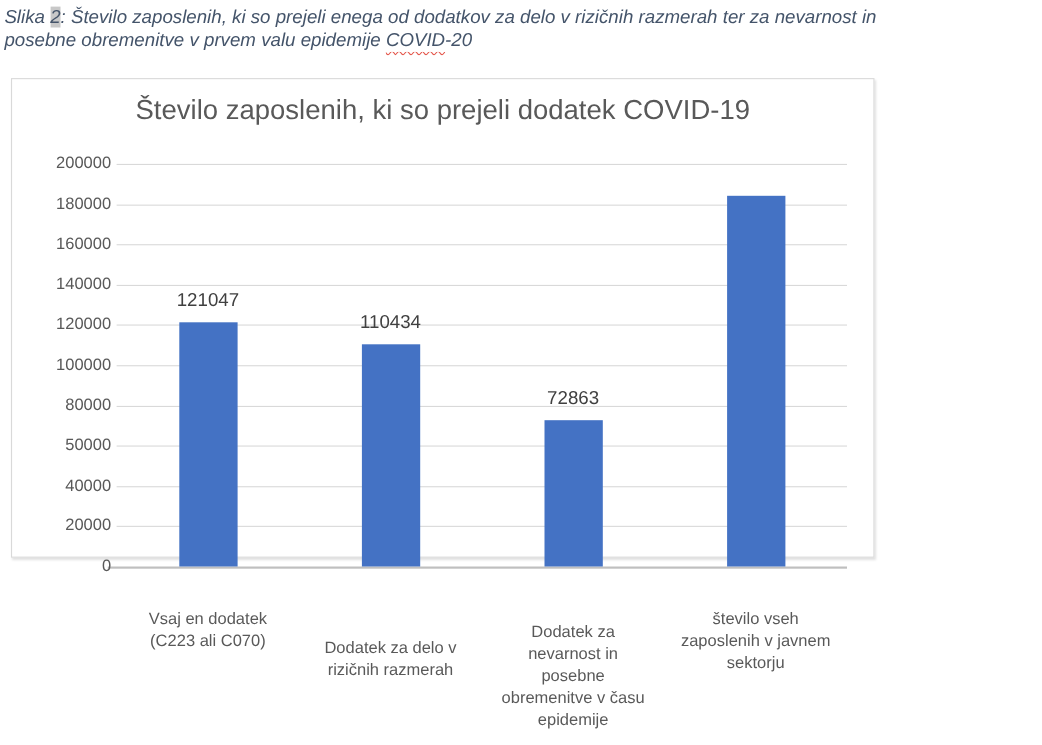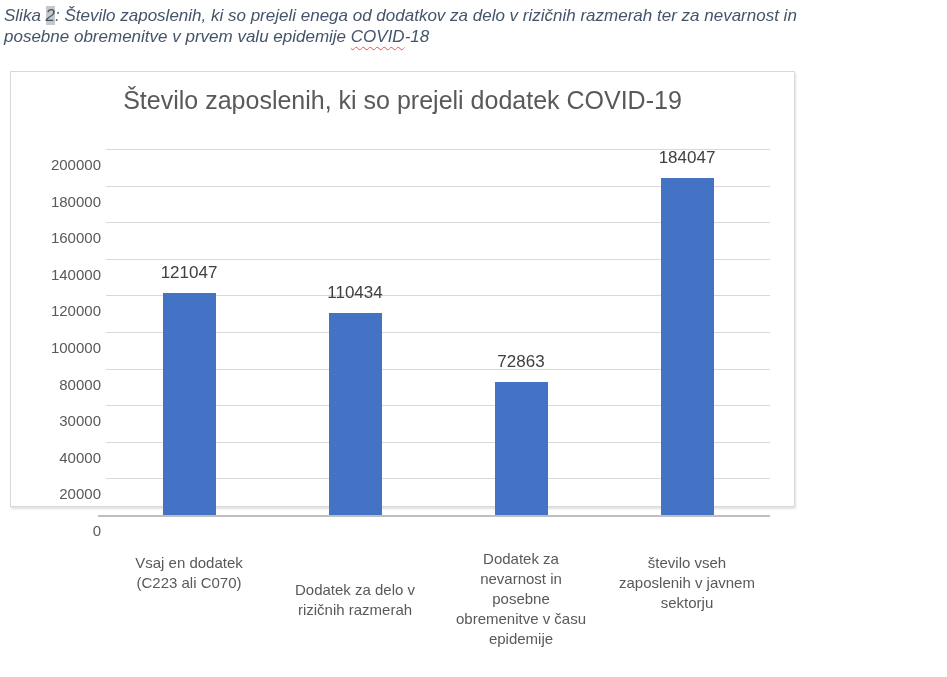--- a/index.html
+++ b/index.html
@@ -43,50 +43,50 @@
   }
   .chart-title{
     position:absolute;top:14px;left:0;width:100%;text-align:center;
     font-size:25px;font-weight:400;color:var(--title-text);
   }
   .plot{position:absolute;left:0;top:0;width:100%;height:100%;}
   .gridline{position:absolute;height:1px;background:var(--gridline);}
   .axis-line{position:absolute;height:2px;background:var(--axis-line);}
   .ytick{
     position:absolute;width:88px;left:2px;text-align:right;
-    font-size:15px;color:var(--axis-text);line-height:18px;margin-top:16px;
+    font-size:15px;color:var(--axis-text);line-height:18px;
   }
   .bar{position:absolute;background:var(--bar);}
   .datalabel{
     position:absolute;width:166px;text-align:center;
     font-size:17px;color:var(--data-label-text);line-height:20px;
   }
   .catlabel{
     position:absolute;width:166px;text-align:center;
     font-size:15px;color:var(--axis-text);line-height:20px;margin-top:22px;
   }
 </style>
 </head>
 <body>
 
 <div class="page">
 
-  <p class="caption"><span>Slika </span><span class="field">2</span><span>: Število zaposlenih, ki so prejeli enega od dodatkov za delo v rizičnih razmerah ter za nevarnost in</span><br><span>posebne obremenitve v prvem valu epidemije </span><span class="misspelled">COVID</span><span>-18</span></p>
+  <p class="caption"><span>Slika </span><span class="field">2</span><span>: Število zaposlenih, ki so prejeli enega od dodatkov za delo v rizičnih razmerah ter za nevarnost in</span><br><span>posebne obremenitve v prvem valu epidemije </span><span class="misspelled">COVID</span><span>-20</span></p>
 
   <div class="chart-frame">
     <div class="chart-title">Število zaposlenih, ki so prejeli dodatek COVID-19</div>
     <div class="plot" id="plot">
         <div class="axis-line" style="left: 87px; width: 672px; top: 443px;"></div>
         <div class="ytick" style="top: 434px;">0</div>
         <div class="gridline" style="left: 95px; width: 664px; top: 406px;"></div>
         <div class="ytick" style="top: 397px;">20000</div>
         <div class="gridline" style="left: 95px; width: 664px; top: 370px;"></div>
         <div class="ytick" style="top: 361px;">40000</div>
         <div class="gridline" style="left: 95px; width: 664px; top: 333px;"></div>
-        <div class="ytick" style="top: 324px;">30000</div>
+        <div class="ytick" style="top: 324px;">50000</div>
         <div class="gridline" style="left: 95px; width: 664px; top: 297px;"></div>
         <div class="ytick" style="top: 288px;">80000</div>
         <div class="gridline" style="left: 95px; width: 664px; top: 260px;"></div>
         <div class="ytick" style="top: 251px;">100000</div>
         <div class="gridline" style="left: 95px; width: 664px; top: 223px;"></div>
         <div class="ytick" style="top: 214px;">120000</div>
         <div class="gridline" style="left: 95px; width: 664px; top: 187px;"></div>
         <div class="ytick" style="top: 178px;">140000</div>
         <div class="gridline" style="left: 95px; width: 664px; top: 150px;"></div>
         <div class="ytick" style="top: 141px;">160000</div>
@@ -101,29 +101,28 @@
           <div>(C223 ali C070)</div>
         </div>
         <div class="bar" style="left: 318px; width: 53px; top: 241px; height: 202px;"></div>
         <div class="datalabel" style="left: 261px; top: 211px;">110434</div>
         <div class="catlabel" style="left: 261px; top: 486px;">
           <div>Dodatek za delo v</div>
           <div>rizičnih razmerah</div>
         </div>
         <div class="bar" style="left: 484px; width: 53px; top: 310px; height: 133px;"></div>
         <div class="datalabel" style="left: 427px; top: 280px;">72863</div>
-        <div class="catlabel" style="left: 427px; top: 455px;">
+        <div class="catlabel" style="left: 427px; top: 471px;">
           <div>Dodatek za</div>
           <div>nevarnost in</div>
           <div>posebne</div>
           <div>obremenitve v času</div>
           <div>epidemije</div>
         </div>
         <div class="bar" style="left: 650px; width: 53px; top: 106px; height: 337px;"></div>
-        <div class="datalabel" style="left: 593px; top: 76px;">184047</div>
         <div class="catlabel" style="left: 593px; top: 459px;">
           <div>število vseh</div>
           <div>zaposlenih v javnem</div>
           <div>sektorju</div>
         </div>
       </div>
   </div>
 
 </div>
 

